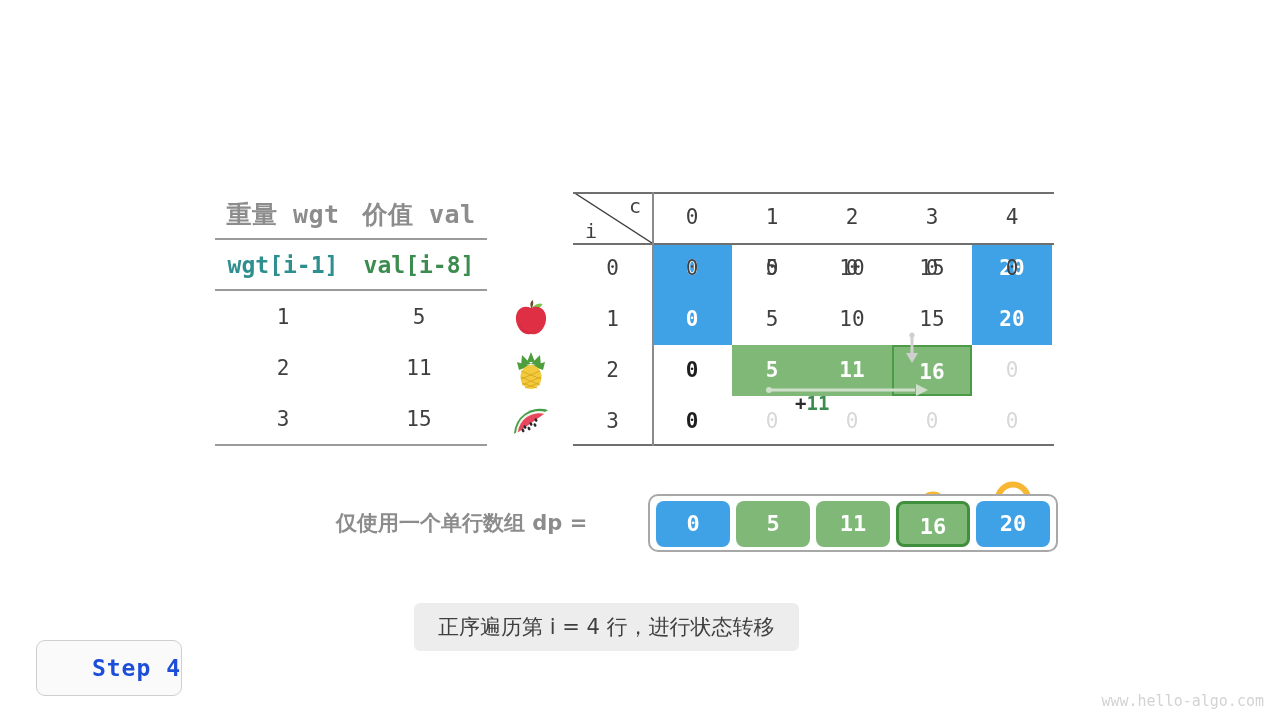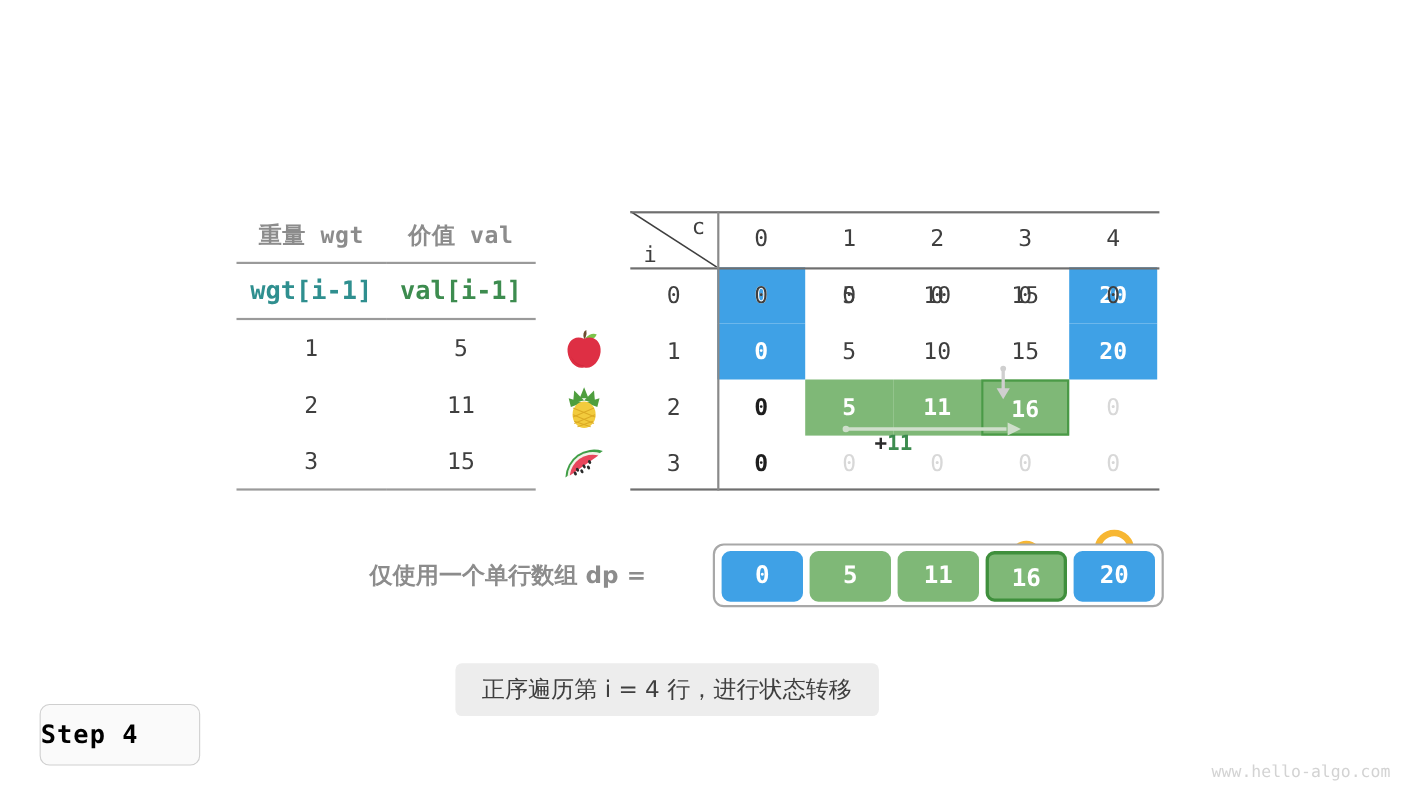--- a/index.html
+++ b/index.html
@@ -31,21 +31,21 @@
     width: 272px;
   }
   #items-table td, #items-table th {
     padding: 0;
     height: 51px;
     text-align: center;
     vertical-align: middle;
     font-weight: normal;
   }
   #items-table .hdr-row td {
-    font-size: 21px;
+    font-size: 25px;
     color: #8c8c8c;
     font-weight: bold;
     height: 48px;
     border-bottom: 2px solid #9a9a9a;
     letter-spacing: 0.5px;
   }
   #items-table .sub-row td {
     font-size: 23px;
     font-weight: bold;
     height: 49px;
@@ -218,27 +218,27 @@
     white-space: nowrap;
   }
 
   
   #step-badge {
     left: 36px;
     top: 640px;
     width: 144px;
     height: 54px;
     line-height: 54px;
-    text-align: left;
+    text-align: right;
     background: #fafafa;
     border: 1px solid #cfcfcf;
     border-radius: 9px;
     font-size: 23px;
     font-weight: bold;
-    color: #000000;
+    color: #1d4ed8;
     letter-spacing: 1px;
   }
 
   
   #watermark {
     right: 16px;
     bottom: 10px;
     font-size: 15px;
     color: #d3d3d3;
   }
@@ -248,21 +248,21 @@
 
 <div class="abs" id="items-table">
   <table>
     <tbody>
         <tr class="hdr-row">
       <td>重量 wgt</td>
       <td>价值 val</td>
     </tr>
     <tr class="sub-row">
       <td class="c-wgt">wgt[i-1]</td>
-      <td class="c-val">val[i-1]</td>
+      <td class="c-val">val[i-8]</td>
     </tr>
     <tr class="data-row">
       <td>1</td>
       <td>5</td>
     </tr>
     <tr class="data-row">
       <td>2</td>
       <td>11</td>
     </tr>
     <tr class="data-row last-row">

